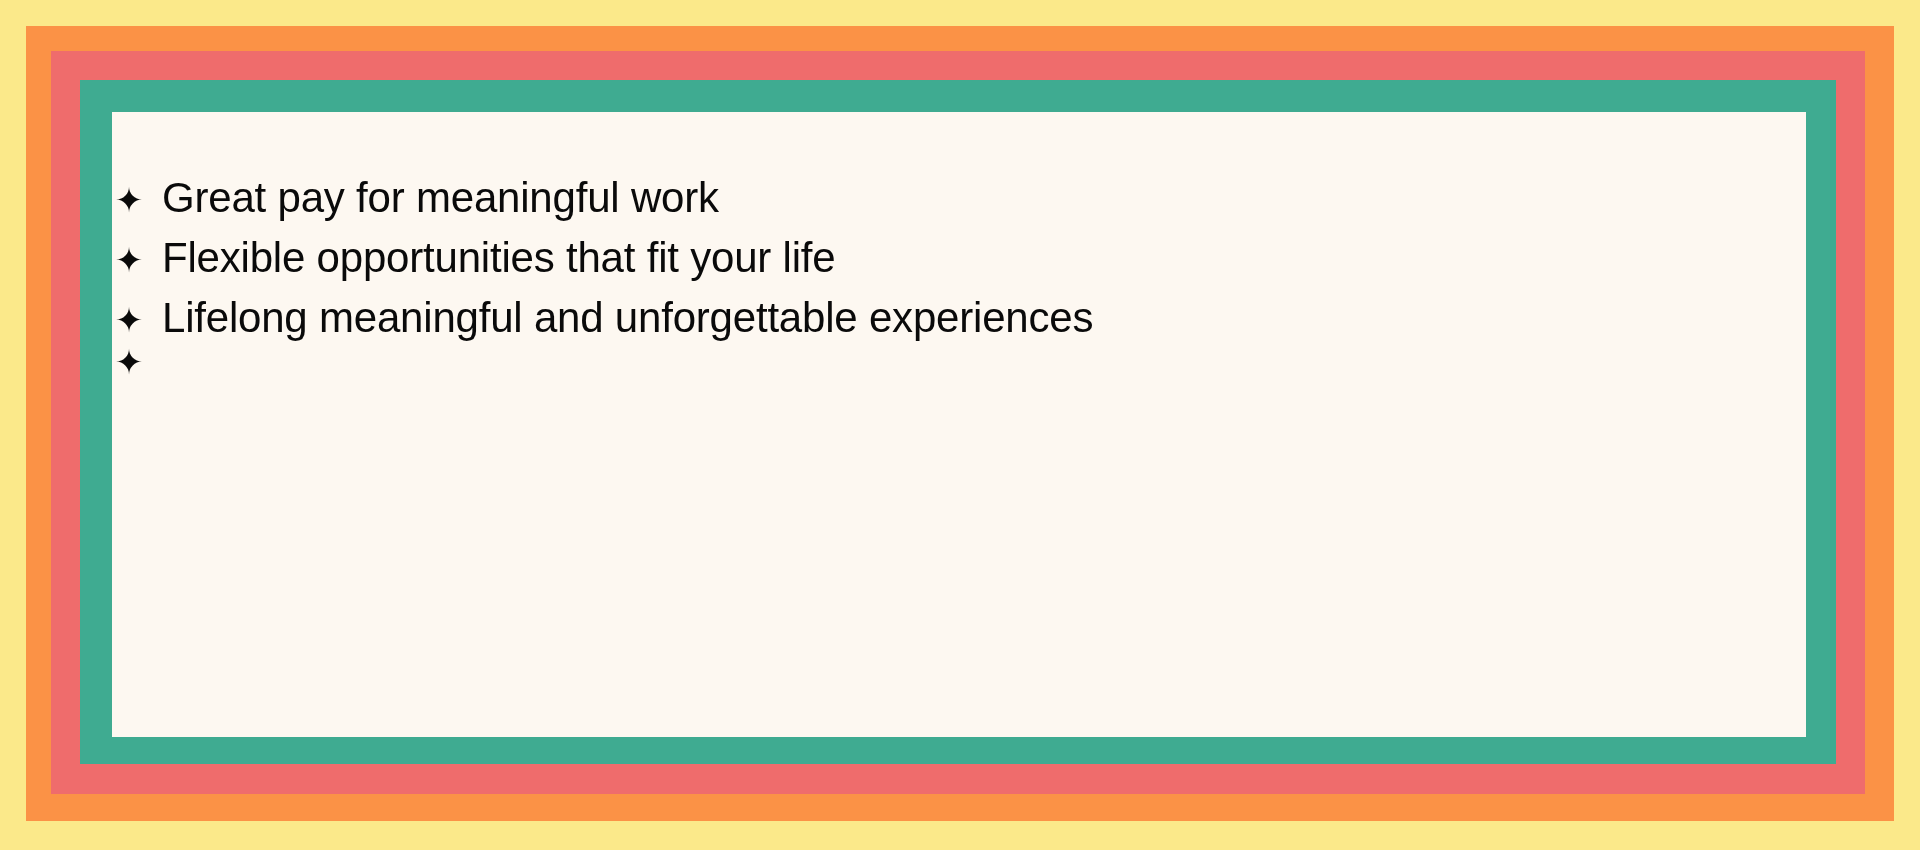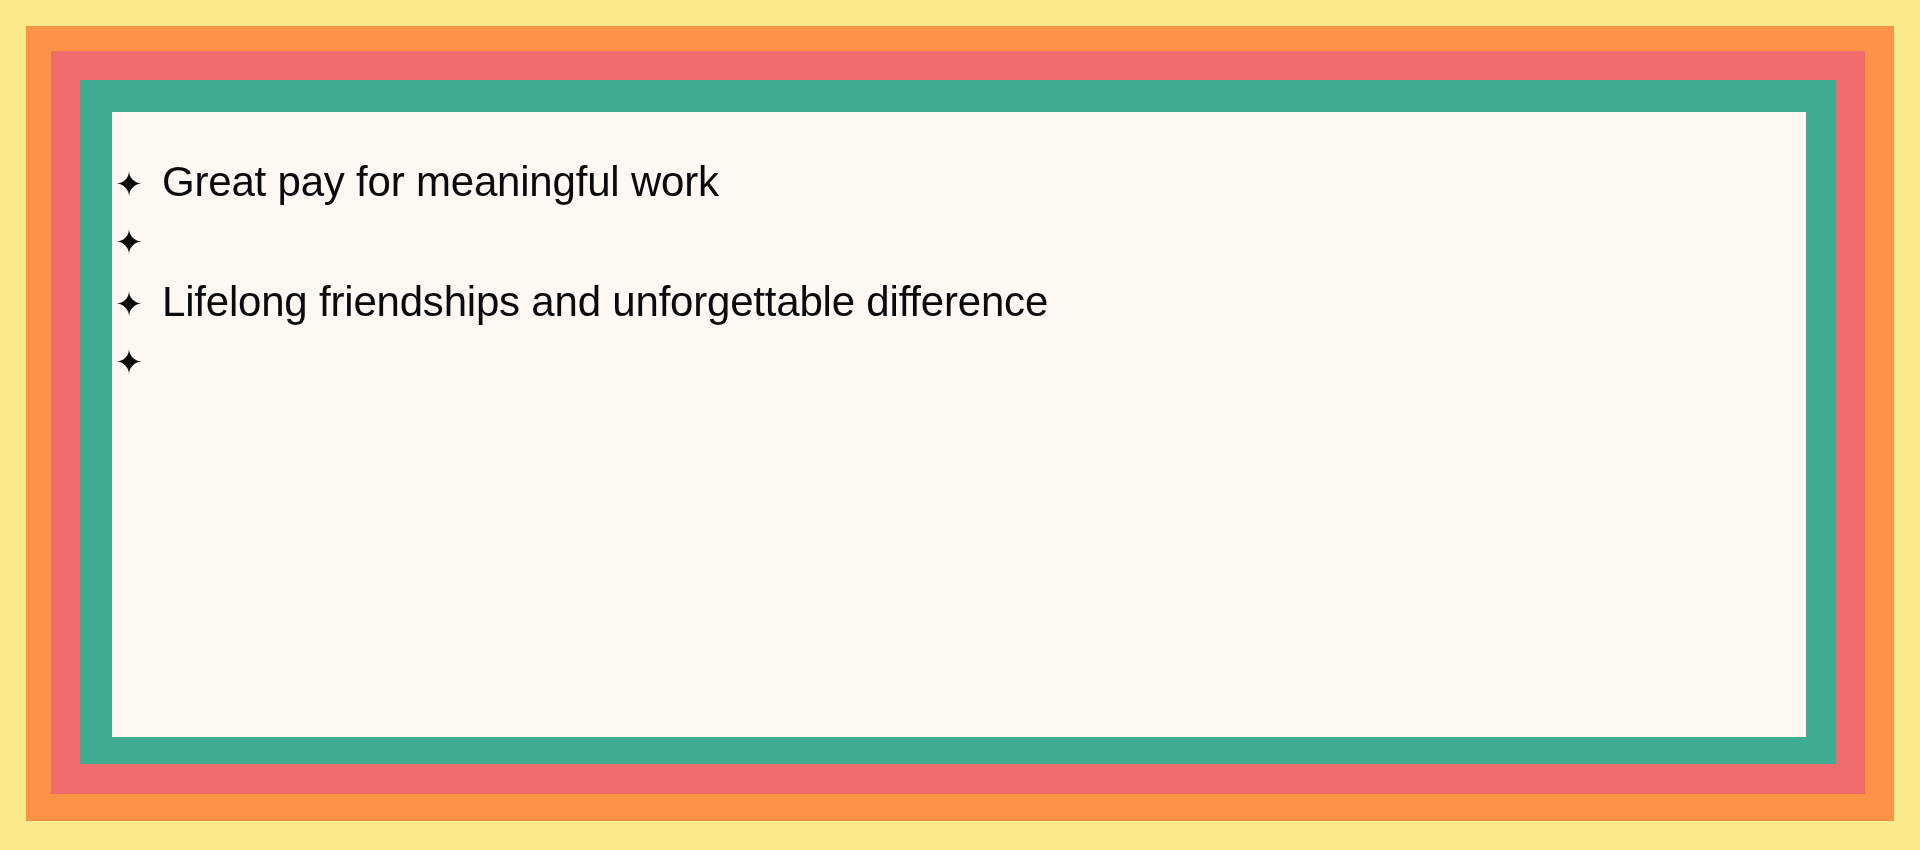--- a/index.html
+++ b/index.html
@@ -85,20 +85,21 @@
     text-align: center;
   }
 
   .bullet-text {
     flex: 0 1 auto;
     font-size: 42px;
     line-height: 60px;
     color: #0A0A0A;
     letter-spacing: -0.2px;
     font-weight: 400;
+    margin-top: 16px;
   }
 </style>
 </head>
 <body>
 
 <div class="frame-outer">
   <div class="frame-orange">
     <div class="frame-red">
       <div class="frame-teal">
         <div class="panel-cream"></div>
@@ -107,21 +108,22 @@
   </div>
 </div>
 
 <ul class="bullet-list">
   <li class="bullet-item">
     <span class="bullet-star">✦</span>
     <span class="bullet-text">Great pay for meaningful work</span>
   </li>
   <li class="bullet-item">
     <span class="bullet-star">✦</span>
+    <span class="bullet-text">Flexible opportunities that fit your life</span>
   </li>
   <li class="bullet-item">
     <span class="bullet-star">✦</span>
-    <span class="bullet-text">Lifelong friendships and unforgettable difference</span>
+    <span class="bullet-text">Lifelong meaningful and unforgettable experiences</span>
   </li>
   <li class="bullet-item">
     <span class="bullet-star">✦</span>
   </li>
 </ul>
 
 </body></html>

